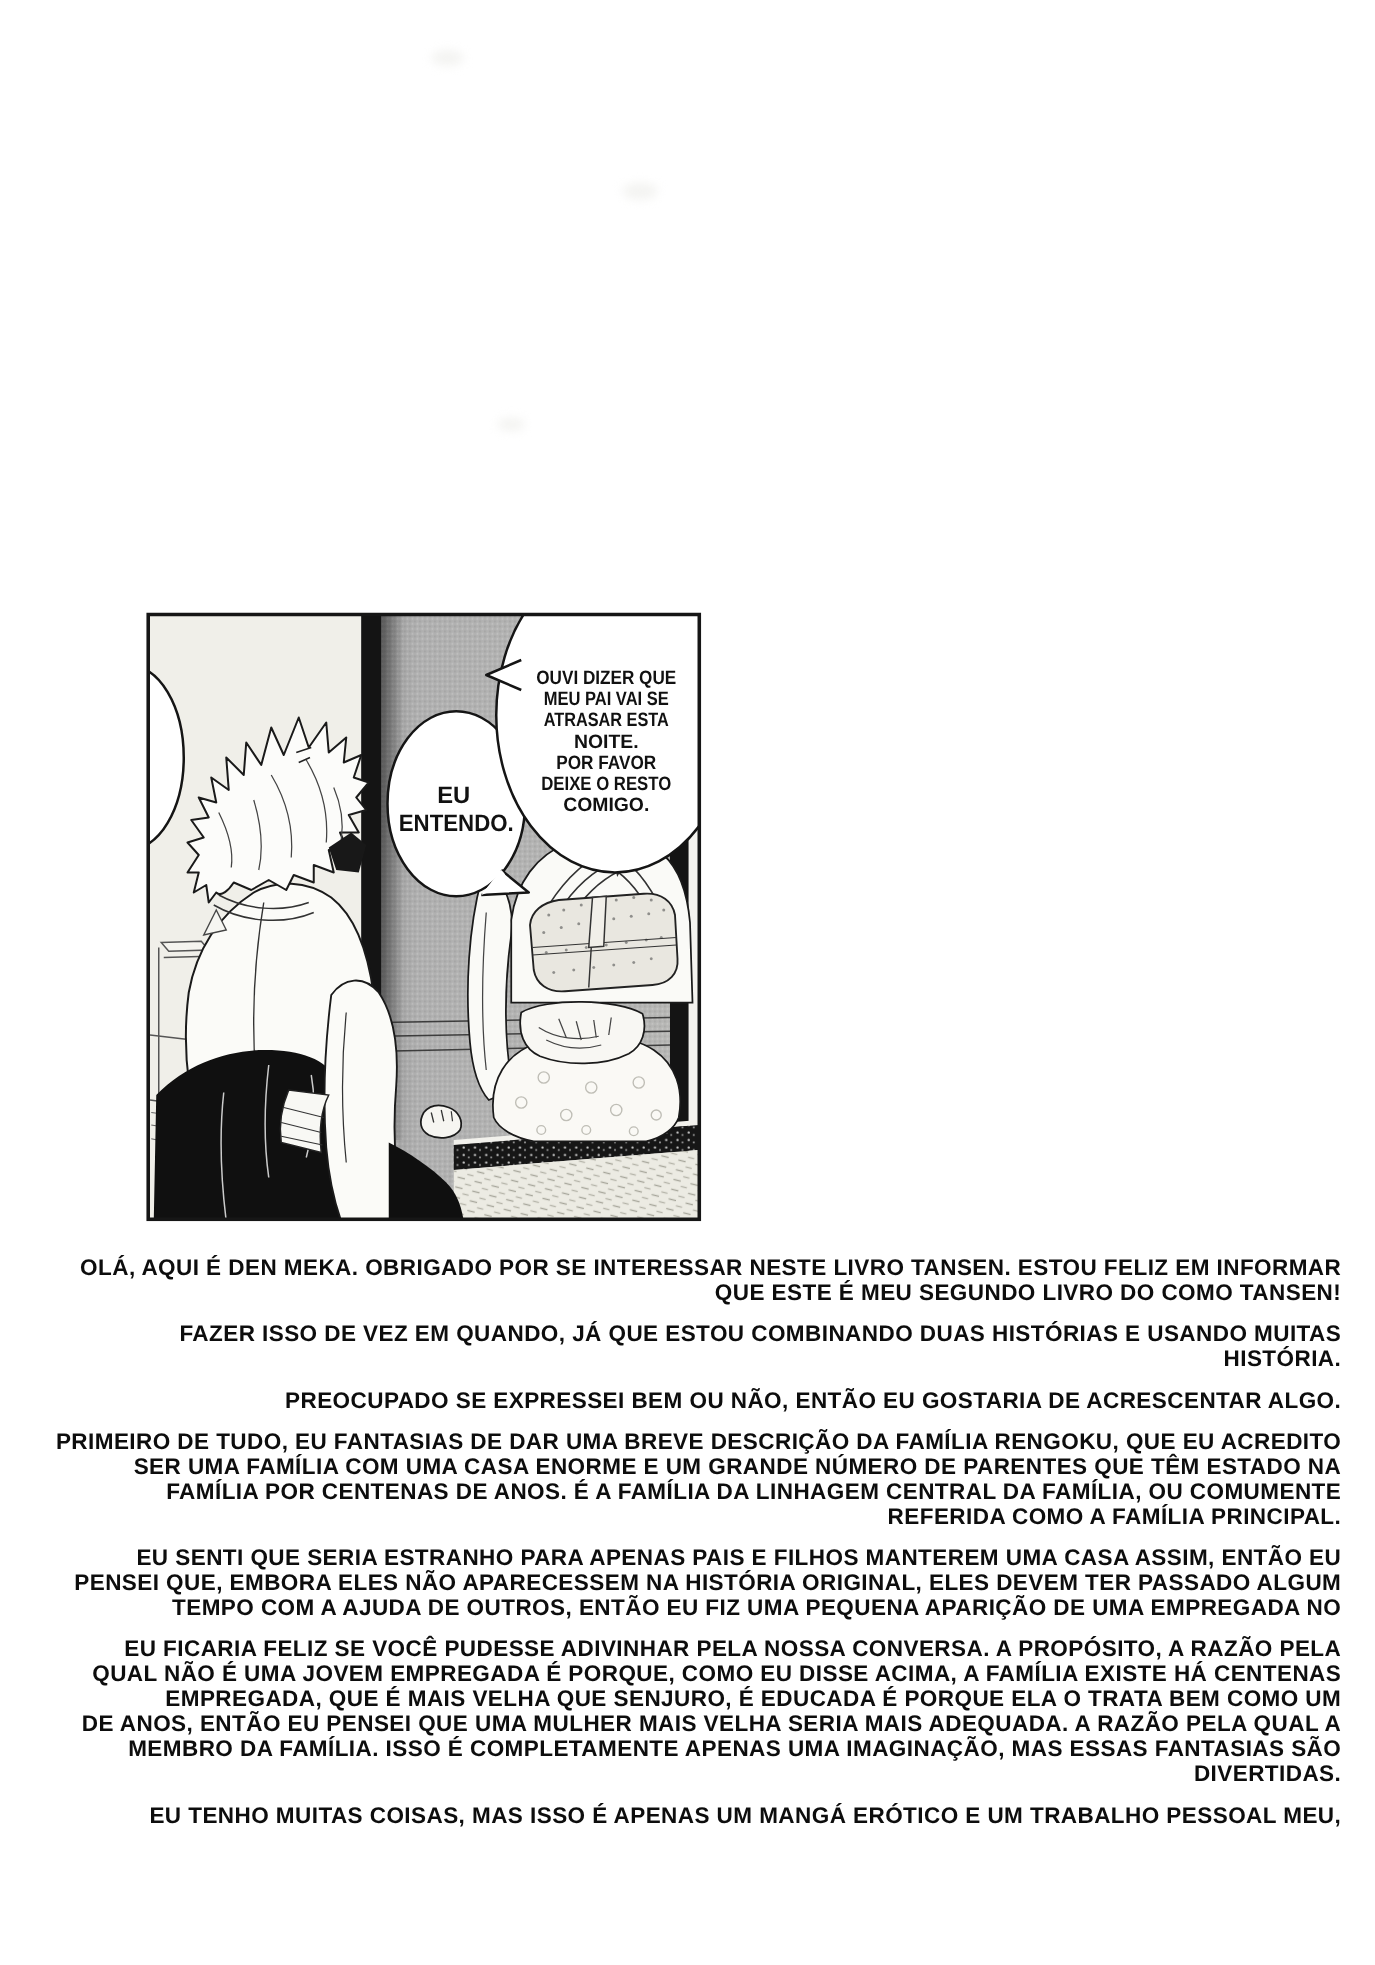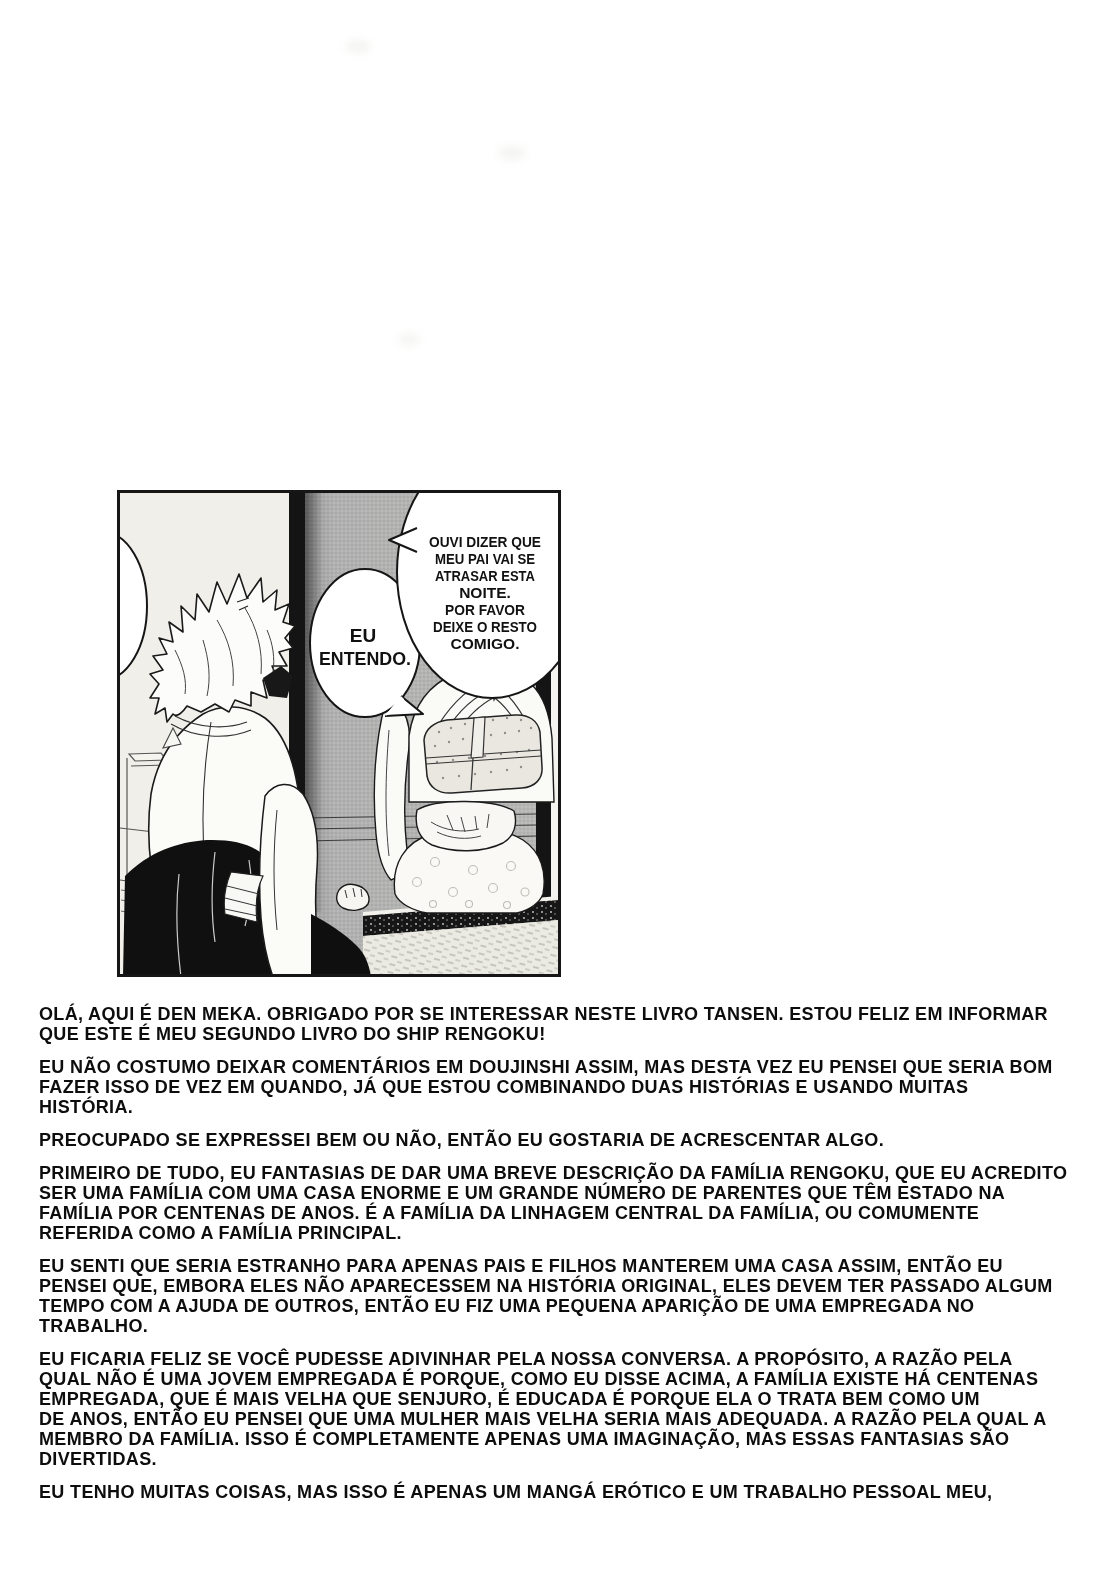--- a/index.html
+++ b/index.html
@@ -12,21 +12,21 @@
     color:#0d0d0d;
   }
   .scan-smudge{position:absolute;border-radius:50%;background:#f4f4f2;filter:blur(4px);}
   .manga-panel{position:absolute;left:117px;top:490px;width:444px;height:487px;}
   .manga-panel svg{display:block;}
   .afterword{
     position:absolute;left:39px;top:1004px;width:1034px;
     font-weight:700;font-size:18px;line-height:20px;
     letter-spacing:0.35px;
   }
-  .afterword .para{margin:0 0 13px 0;}
+  .afterword .para{margin:0 0 13px 0;text-align:right;}
   .afterword .line{white-space:nowrap;height:20px;}
   .bubble-text{
     font-family:"Liberation Sans","DejaVu Sans",sans-serif;
     font-weight:700;fill:#111111;
   }
 </style>
 </head>
 <body>
 
 <div class="scan-smudge" style="left:345px;top:40px;width:26px;height:13px;"></div>
@@ -247,41 +247,39 @@
     </g>
   </g>
 
   <rect x="1.5" y="1.5" width="441" height="484" fill="none" stroke="#161616" stroke-width="3"></rect>
 </svg>
 </div>
 
 <div class="afterword">
     <div class="para">
       <div class="line">OLÁ, AQUI É DEN MEKA. OBRIGADO POR SE INTERESSAR NESTE LIVRO TANSEN. ESTOU FELIZ EM INFORMAR</div>
-      <div class="line">QUE ESTE É MEU SEGUNDO LIVRO DO SHIP RENGOKU!</div>
-    </div>
-    <div class="para">
-      <div class="line">EU NÃO COSTUMO DEIXAR COMENTÁRIOS EM DOUJINSHI ASSIM, MAS DESTA VEZ EU PENSEI QUE SERIA BOM</div>
+      <div class="line">QUE ESTE É MEU SEGUNDO LIVRO DO COMO TANSEN!</div>
+    </div>
+    <div class="para">
       <div class="line">FAZER ISSO DE VEZ EM QUANDO, JÁ QUE ESTOU COMBINANDO DUAS HISTÓRIAS E USANDO MUITAS</div>
       <div class="line">HISTÓRIA.</div>
     </div>
     <div class="para">
       <div class="line">PREOCUPADO SE EXPRESSEI BEM OU NÃO, ENTÃO EU GOSTARIA DE ACRESCENTAR ALGO.</div>
     </div>
     <div class="para">
       <div class="line">PRIMEIRO DE TUDO, EU FANTASIAS DE DAR UMA BREVE DESCRIÇÃO DA FAMÍLIA RENGOKU, QUE EU ACREDITO</div>
       <div class="line">SER UMA FAMÍLIA COM UMA CASA ENORME E UM GRANDE NÚMERO DE PARENTES QUE TÊM ESTADO NA</div>
       <div class="line">FAMÍLIA POR CENTENAS DE ANOS. É A FAMÍLIA DA LINHAGEM CENTRAL DA FAMÍLIA, OU COMUMENTE</div>
       <div class="line">REFERIDA COMO A FAMÍLIA PRINCIPAL.</div>
     </div>
     <div class="para">
       <div class="line">EU SENTI QUE SERIA ESTRANHO PARA APENAS PAIS E FILHOS MANTEREM UMA CASA ASSIM, ENTÃO EU</div>
       <div class="line">PENSEI QUE, EMBORA ELES NÃO APARECESSEM NA HISTÓRIA ORIGINAL, ELES DEVEM TER PASSADO ALGUM</div>
       <div class="line">TEMPO COM A AJUDA DE OUTROS, ENTÃO EU FIZ UMA PEQUENA APARIÇÃO DE UMA EMPREGADA NO</div>
-      <div class="line">TRABALHO.</div>
     </div>
     <div class="para">
       <div class="line">EU FICARIA FELIZ SE VOCÊ PUDESSE ADIVINHAR PELA NOSSA CONVERSA. A PROPÓSITO, A RAZÃO PELA</div>
       <div class="line">QUAL NÃO É UMA JOVEM EMPREGADA É PORQUE, COMO EU DISSE ACIMA, A FAMÍLIA EXISTE HÁ CENTENAS</div>
       <div class="line">EMPREGADA, QUE É MAIS VELHA QUE SENJURO, É EDUCADA É PORQUE ELA O TRATA BEM COMO UM</div>
       <div class="line">DE ANOS, ENTÃO EU PENSEI QUE UMA MULHER MAIS VELHA SERIA MAIS ADEQUADA. A RAZÃO PELA QUAL A</div>
       <div class="line">MEMBRO DA FAMÍLIA. ISSO É COMPLETAMENTE APENAS UMA IMAGINAÇÃO, MAS ESSAS FANTASIAS SÃO</div>
       <div class="line">DIVERTIDAS.</div>
     </div>
     <div class="para">

